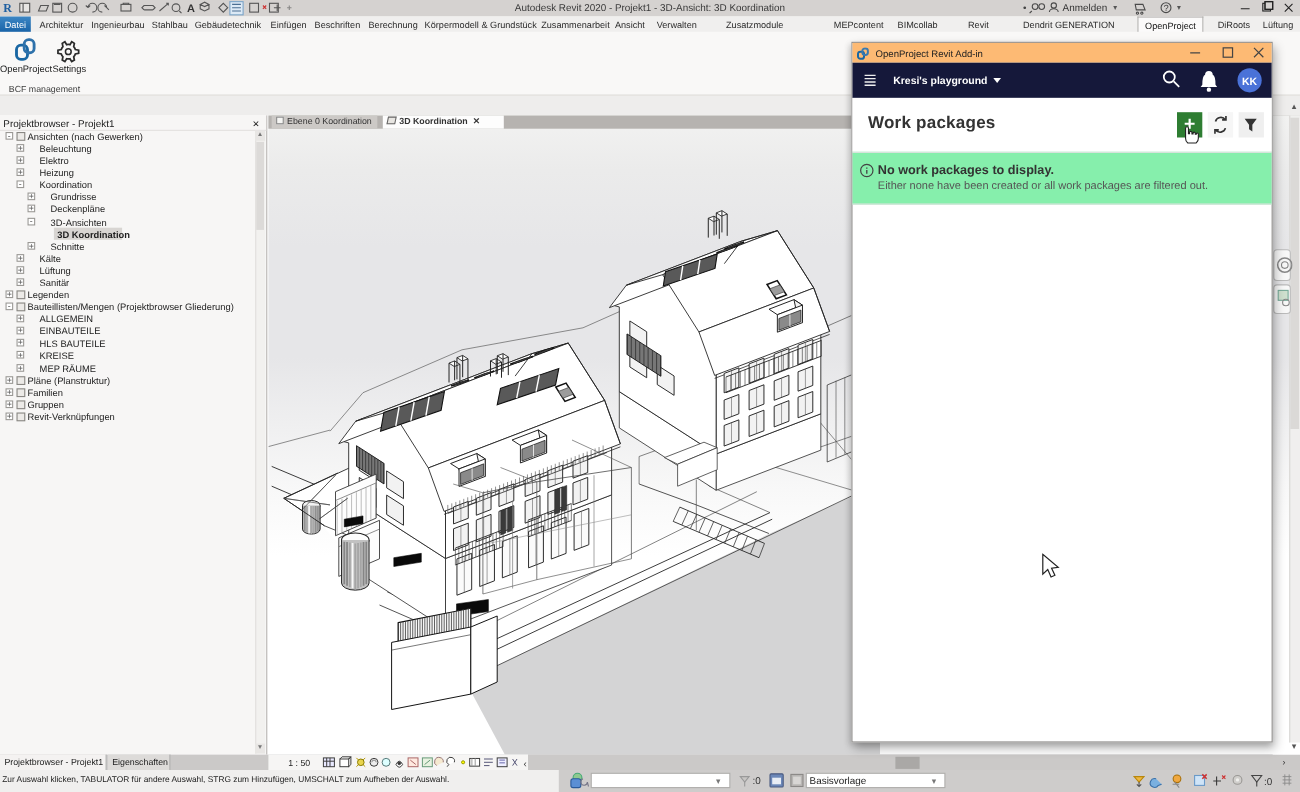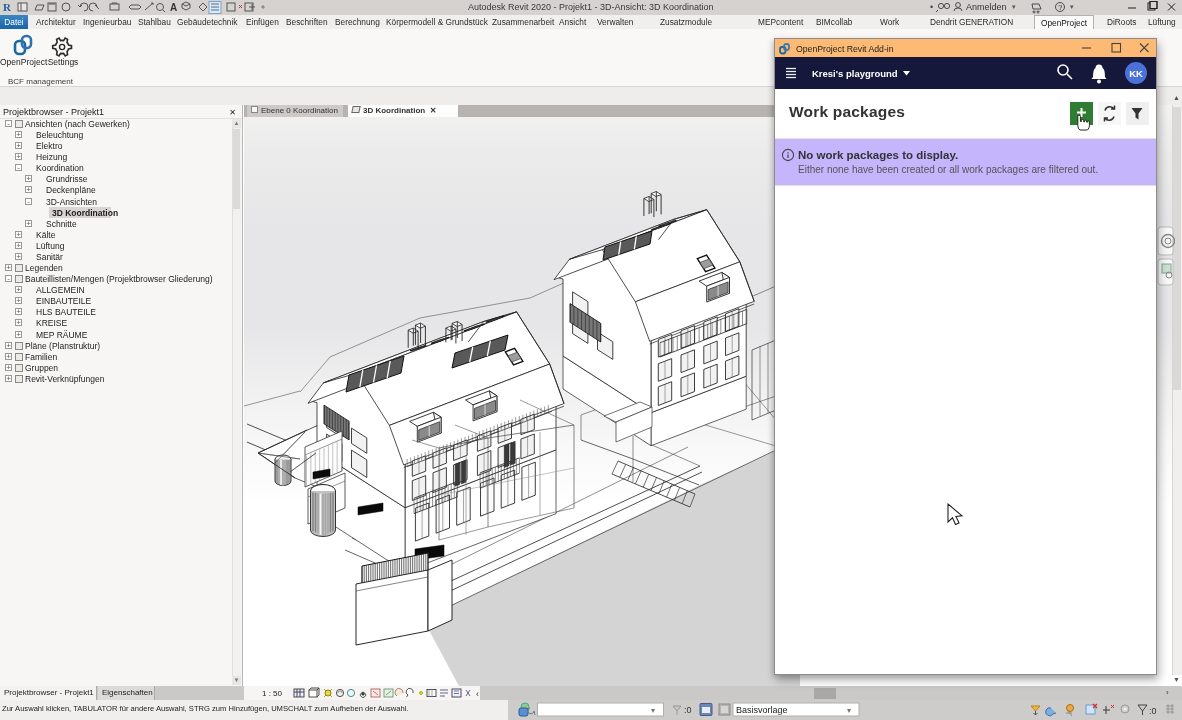--- a/index.html
+++ b/index.html
@@ -45,21 +45,21 @@
   
   #botTabs { position:absolute; left:0; top:686px; width:1182px; height:14px; background:#cbc9c8; }
   #statusbar { position:absolute; left:0; top:700px; width:1182px; height:20px; background:#f0efee; font-size:7.6px; color:#1c1c1c; }
 
   
   #opwin { position:absolute; left:774px; top:38px; width:383px; height:637px;
            background:#fff; border:1px solid #8e8c8a; box-shadow:2px 5px 9px rgba(0,0,0,0.30), -2px 2px 5px rgba(0,0,0,0.12); }
   #optitle { position:absolute; left:0; top:0; width:100%; height:18px; background:#fdba74; }
   #opnav { position:absolute; left:0; top:18px; width:100%; height:32px; background:#15183a; }
   #opwp { position:absolute; left:0; top:50px; width:100%; height:49px; background:#fff; }
-  #opinfo { position:absolute; left:0; top:99px; width:100%; height:48px; background:#c4b5fd;
+  #opinfo { position:absolute; left:0; top:99px; width:100%; height:48px; background:#86efac;
             border-top:1px solid #e2e2e2; border-bottom:1px solid #e2e2e2; }
 </style>
 </head>
 <body>
 <div id="page">
 
   <div id="titlebar">
     <svg width="1182" height="15" style="position:absolute;left:0;top:0;">
       <text x="3" y="11" font-size="11" font-weight="bold" fill="#1f5fa0" font-family="Liberation Serif">R</text>
       <g fill="none" stroke="#555" stroke-width="1">
@@ -130,21 +130,21 @@
     <span class="mtab" style="left:246px;">Einfügen</span>
     <span class="mtab" style="left:286px;">Beschriften</span>
     <span class="mtab" style="left:335px;">Berechnung</span>
     <span class="mtab" style="left:386px;">Körpermodell &amp; Grundstück</span>
     <span class="mtab" style="left:492px;">Zusammenarbeit</span>
     <span class="mtab" style="left:559px;">Ansicht</span>
     <span class="mtab" style="left:597px;">Verwalten</span>
     <span class="mtab" style="left:660px;">Zusatzmodule</span>
     <span class="mtab" style="left:739px;margin-left:19px;">MEPcontent</span>
     <span class="mtab" style="left:816px;">BIMcollab</span>
-    <span class="mtab" style="left:880px;">Work</span>
+    <span class="mtab" style="left:880px;">Revit</span>
     <span class="mtab" style="left:930px;">Dendrit GENERATION</span>
     <div id="optab" style="left:1034px;">OpenProject</div>
     <span class="mtab" style="left:1107px;">DiRoots</span>
     <span class="mtab" style="left:1148px;">Lüftung</span>
   </div>
 
   <div id="ribbon">
     <svg width="120" height="34" style="position:absolute;left:0;top:4px;">
       <g fill="none" stroke="#1A67A3" stroke-width="2.6">
         <rect x="15" y="8" width="10" height="13" rx="4"></rect>

